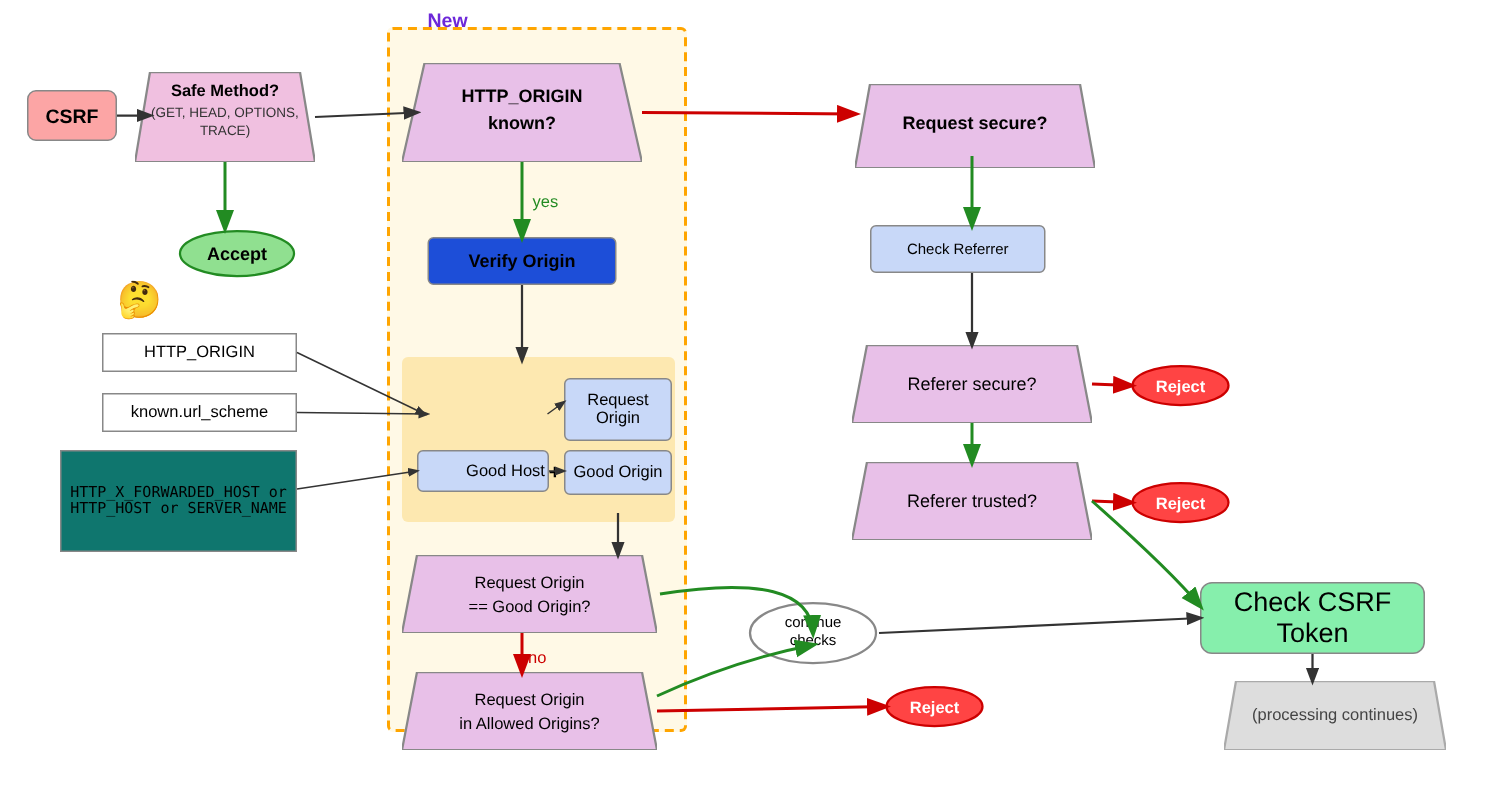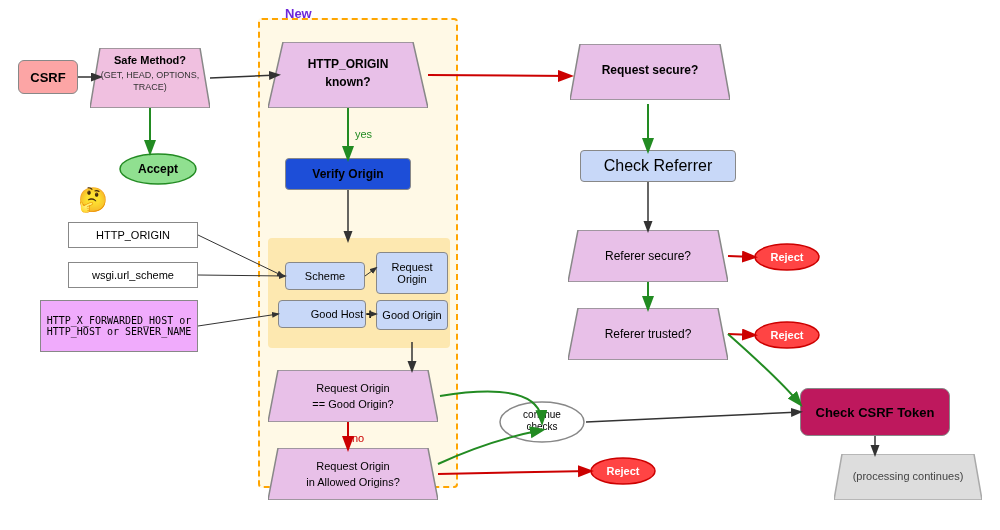--- a/index.html
+++ b/index.html
@@ -78,37 +78,36 @@
 
   <div style="position:absolute; left:118px; top:152px;">
     <svg width="80" height="34">
       <ellipse cx="40" cy="17" rx="38" ry="15" fill="#90e090" stroke="#228B22" stroke-width="1.5"></ellipse>
       <text x="40" y="21" text-anchor="middle" font-size="12" font-weight="bold" fill="#000">Accept</text>
     </svg>
   </div>
 
   <div class="shape" style="left:68px; top:222px; width:130px; height:26px; background:#fff; border:1.5px solid #888; font-size:11px;">HTTP_ORIGIN</div>
 
-  <div class="shape" style="left:68px; top:262px; width:130px; height:26px; background:#fff; border:1.5px solid #888; font-size:11px;">wsgi.url_scheme</div>
-
-  <div class="shape" style="left:40px; top:300px; width:158px; height:52px; background:#f0abfc; border:1.5px solid #888; font-size:10px; font-family:monospace;">HTTP_X_FORWARDED_HOST
+  <div class="shape" style="left:68px; top:262px; width:130px; height:26px; background:#fff; border:1.5px solid #888; font-size:11px;">known.url_scheme</div>
+
+  <div class="shape" style="left:40px; top:300px; width:158px; height:68px; background:#0f766e; border:1.5px solid #888; font-size:10px; font-family:monospace;">HTTP_X_FORWARDED_HOST
 or HTTP_HOST
 or SERVER_NAME</div>
 
   <div style="position:absolute; left:268px; top:42px;">
     <svg width="160" height="66">
       <polygon points="15,0 145,0 160,66 0,66" fill="#e8c0e8" stroke="#888" stroke-width="1.5"></polygon>
       <text x="80" y="26" text-anchor="middle" font-size="12" font-weight="bold" fill="#000">HTTP_ORIGIN</text>
       <text x="80" y="44" text-anchor="middle" font-size="12" font-weight="bold" fill="#000">known?</text>
     </svg>
   </div>
 
   <div class="shape" style="left:285px; top:158px; width:126px; height:32px; background:#1d4ed8; border:1.5px solid #888; border-radius:4px; font-size:12px; font-weight:bold;">Verify Origin</div>
 
-  <div class="shape" style="left:285px; top:262px; width:80px; height:28px; background:#c8d8f8; border:1.5px solid #888; border-radius:4px; font-size:11px;">Scheme</div>
 
   <div class="shape" style="left:278px; top:300px; width:88px; height:28px; background:#c8d8f8; border:1.5px solid #888; border-radius:4px; font-size:11px;padding-left:30px;">Good Host</div>
 
   <div class="shape" style="left:376px; top:252px; width:72px; height:42px; background:#c8d8f8; border:1.5px solid #888; border-radius:4px; font-size:11px;">Request
 Origin</div>
 
   <div class="shape" style="left:376px; top:300px; width:72px; height:30px; background:#c8d8f8; border:1.5px solid #888; border-radius:4px; font-size:11px;">Good
 Origin</div>
 
   <div class="shape" style="left:362px; top:306px; width:16px; height:16px; font-size:14px; font-weight:bold;">+</div>
@@ -130,28 +129,28 @@
   </div>
 
   <div style="position:absolute; left:498px; top:400px;">
     <svg width="88" height="44">
       <ellipse cx="44" cy="22" rx="42" ry="20" fill="#fff" stroke="#888" stroke-width="1.5"></ellipse>
       <text x="44" y="18" text-anchor="middle" font-size="10" fill="#000">continue</text>
       <text x="44" y="30" text-anchor="middle" font-size="10" fill="#000">checks</text>
     </svg>
   </div>
 
-  <div style="position:absolute; left:570px; top:44px;">
+  <div style="position:absolute; left:570px; top:56px;">
     <svg width="160" height="56">
       <polygon points="10,0 150,0 160,56 0,56" fill="#e8c0e8" stroke="#888" stroke-width="1.5"></polygon>
       <text x="80" y="30" text-anchor="middle" font-size="12" font-weight="bold" fill="#000">Request secure?</text>
     </svg>
   </div>
 
-  <div class="shape" style="left:580px; top:150px; width:156px; height:32px; background:#c8d8f8; border:1.5px solid #888; border-radius:4px; font-size:16px;">Check Referrer</div>
+  <div class="shape" style="left:580px; top:150px; width:117px; height:32px; background:#c8d8f8; border:1.5px solid #888; border-radius:4px; font-size:10px;">Check Referrer</div>
 
   <div style="position:absolute; left:568px; top:230px;text-align:center;">
     <svg width="160" height="52">
       <polygon points="10,0 150,0 160,52 0,52" fill="#e8c0e8" stroke="#888" stroke-width="1.5"></polygon>
       <text x="80" y="30" text-anchor="middle" font-size="12" fill="#000">Referer secure?</text>
     </svg>
   </div>
 
   <div style="position:absolute; left:568px; top:308px;">
     <svg width="160" height="52">
@@ -174,23 +173,23 @@
     </svg>
   </div>
 
   <div style="position:absolute; left:590px; top:456px;">
     <svg width="66" height="30">
       <ellipse cx="33" cy="15" rx="32" ry="13" fill="#ff4444" stroke="#cc0000" stroke-width="1.5"></ellipse>
       <text x="33" y="19" text-anchor="middle" font-size="11" font-weight="bold" fill="#fff">Reject</text>
     </svg>
   </div>
 
-  <div class="shape" style="left:800px; top:388px; width:150px; height:48px; background:#be185d; border:1.5px solid #888; border-radius:8px; font-size:13px; font-weight:bold;">Check CSRF Token</div>
-
-  <div style="position:absolute; left:834px; top:454px;">
+  <div class="shape" style="left:800px; top:388px; width:150px; height:48px; background:#86efac; border:1.5px solid #888; border-radius:8px; font-size:18px; font-weight:normal;">Check CSRF Token</div>
+
+  <div style="position:absolute; left:816px; top:454px;">
     <svg width="148" height="46">
       <polygon points="8,0 140,0 148,46 0,46" fill="#ddd" stroke="#aaa" stroke-width="1.5"></polygon>
       <text x="74" y="26" text-anchor="middle" font-size="11" fill="#444">(processing continues)</text>
     </svg>
   </div>
 
   <div style="position:absolute; left:78px; top:186px; font-size:24px;">🤔</div>
 
   <svg class="arrows-svg">
     <defs>

